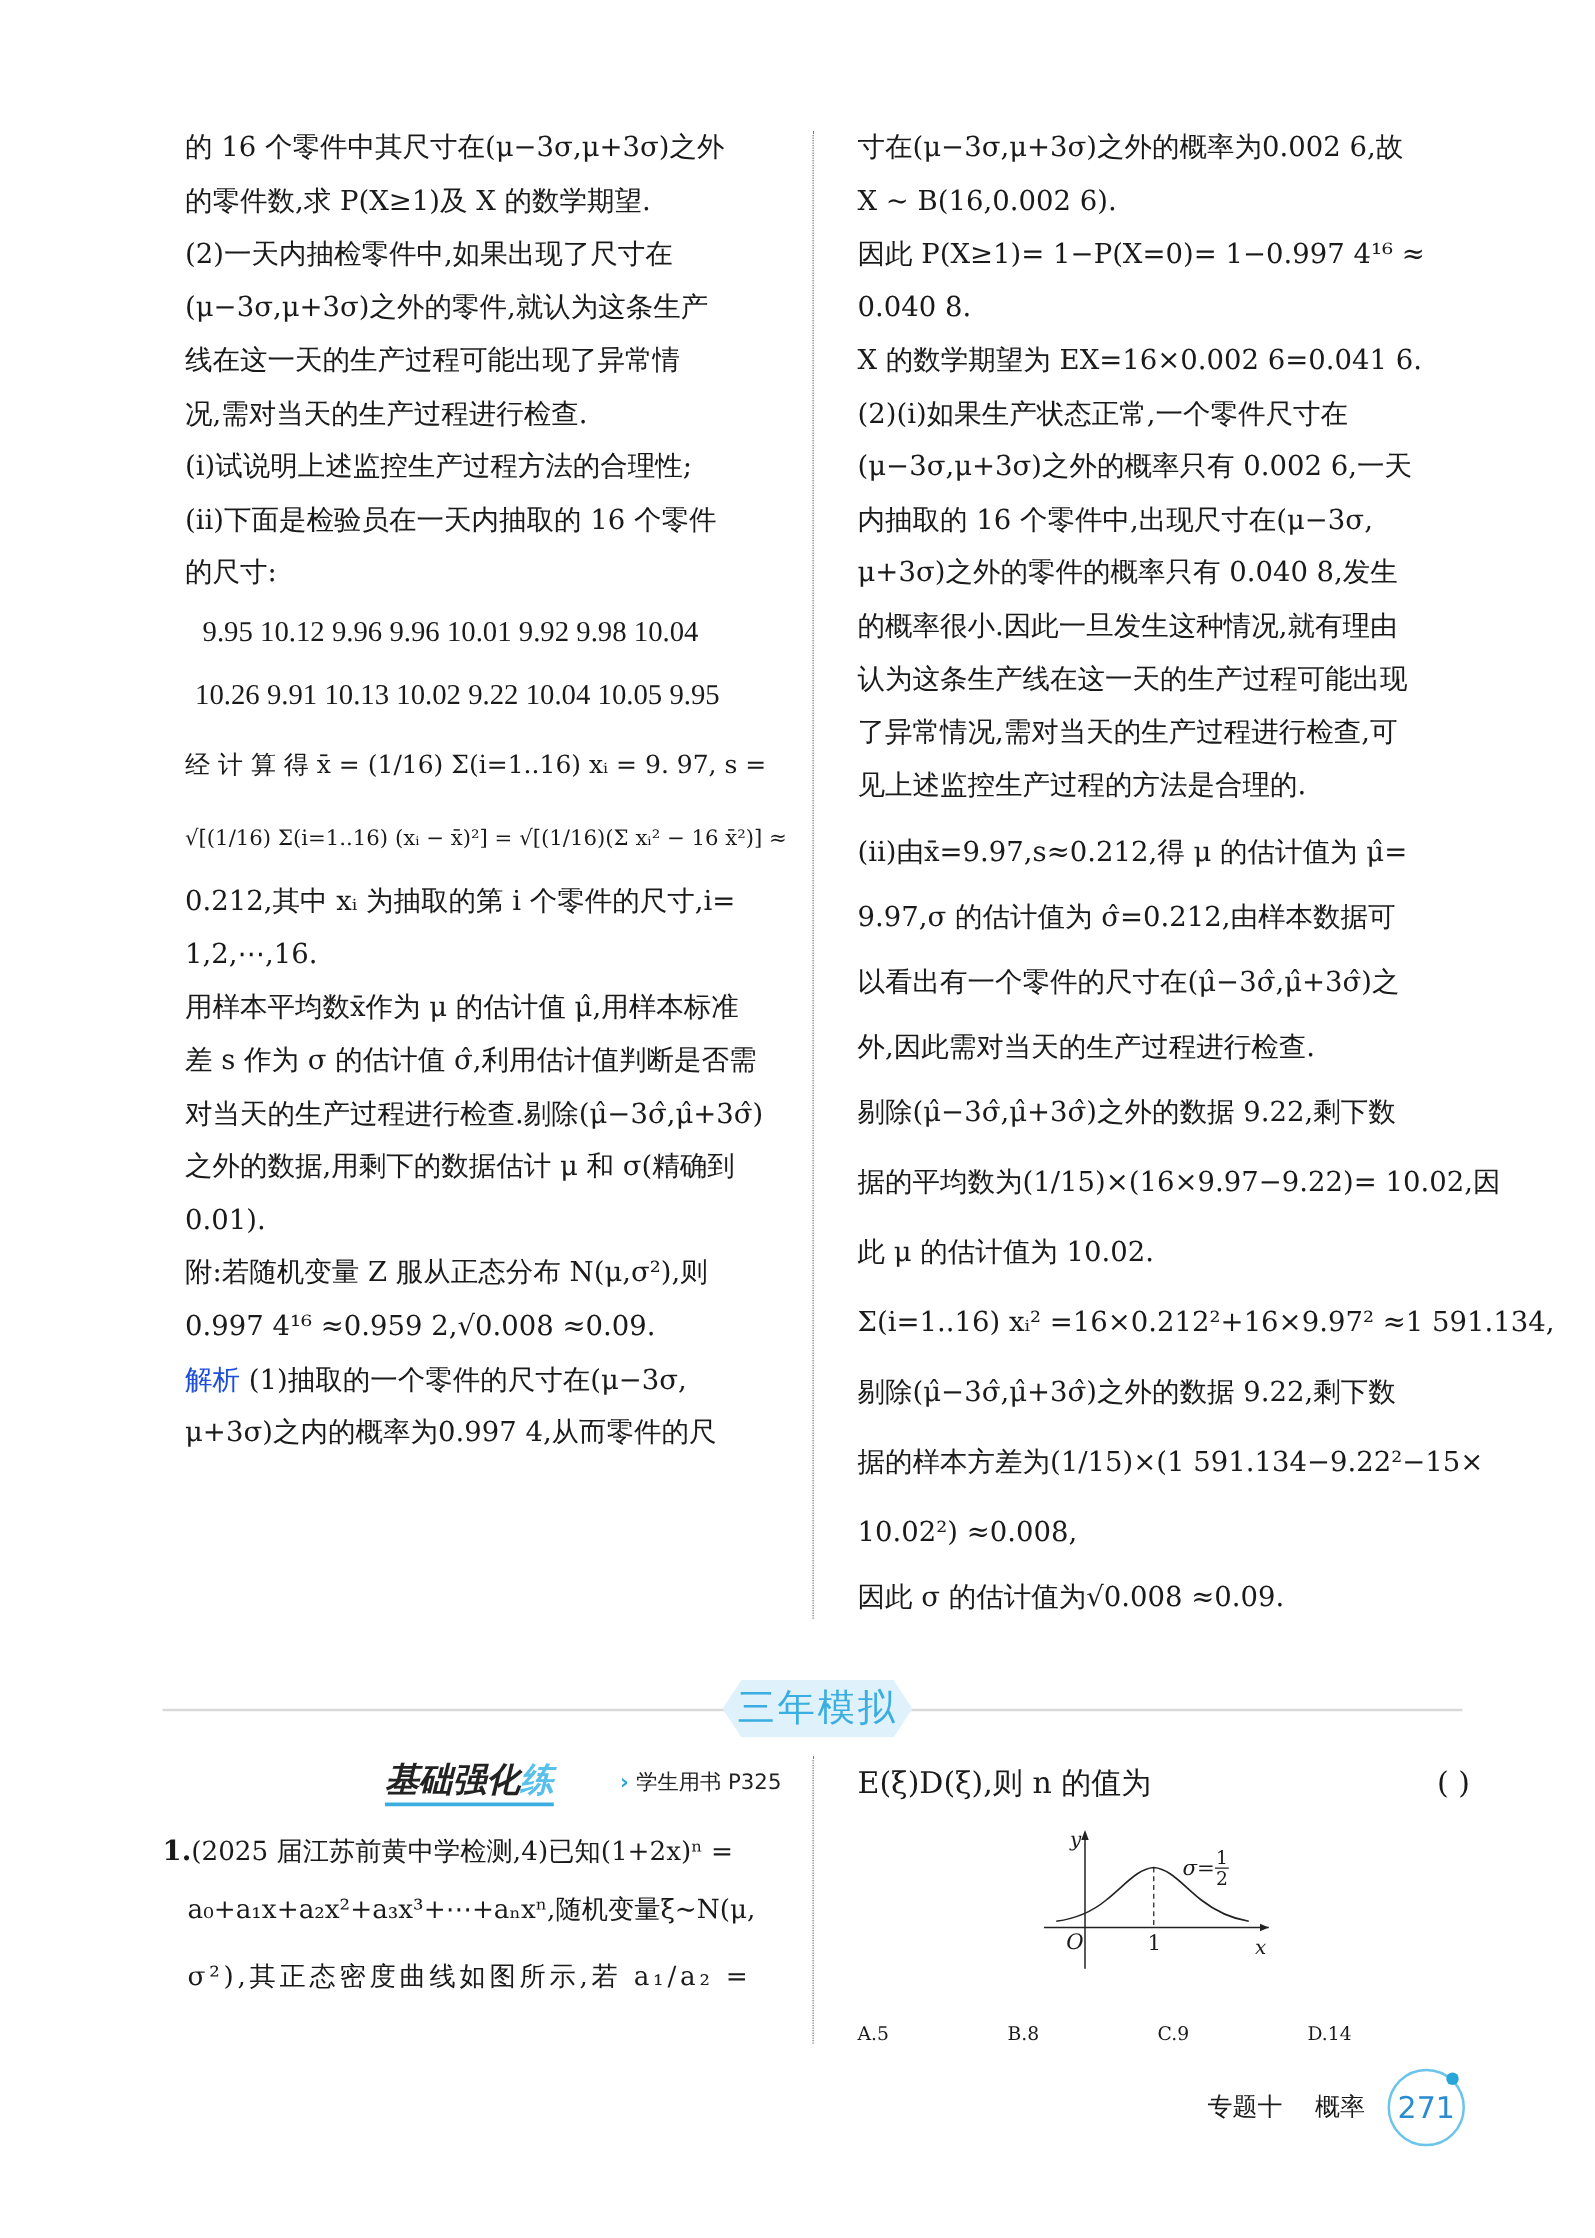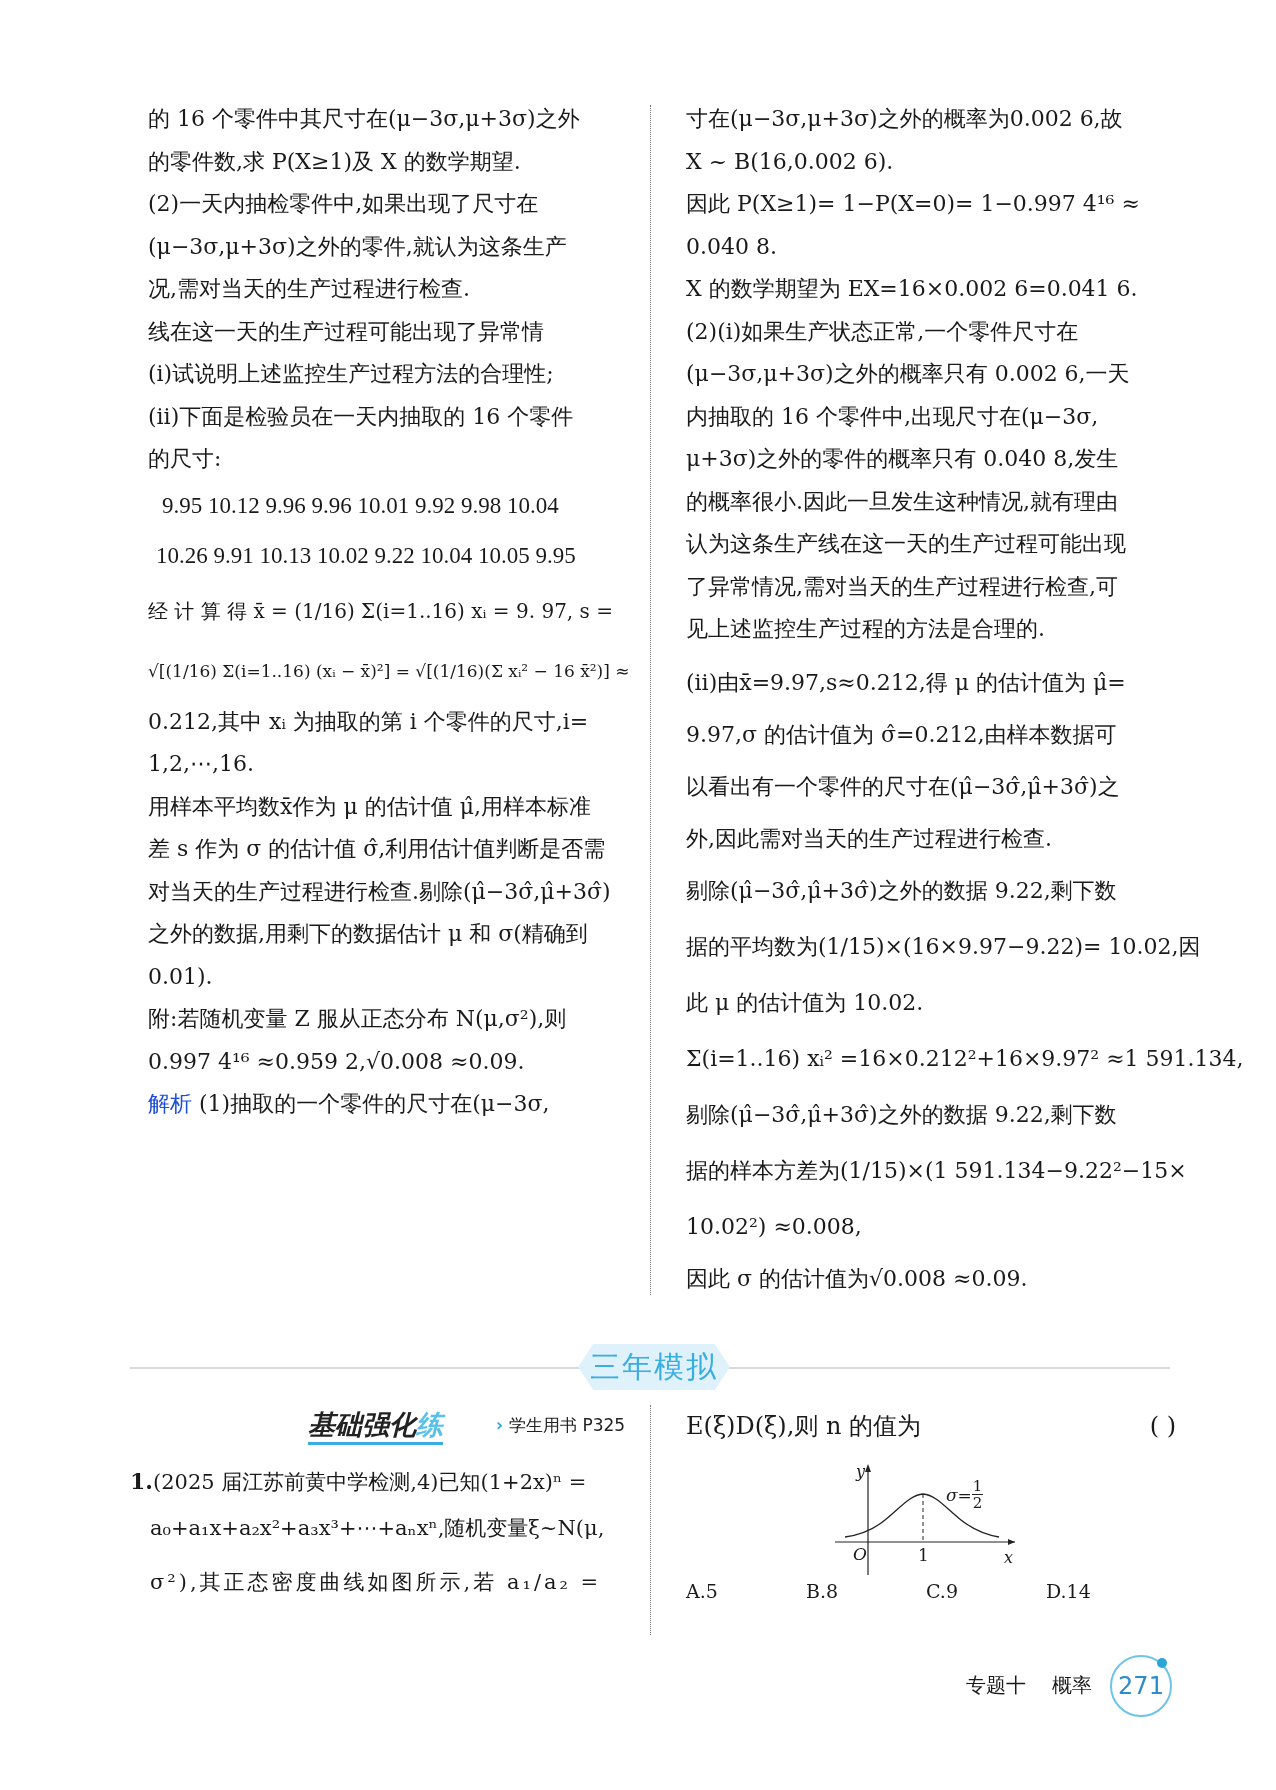--- a/index.html
+++ b/index.html
@@ -25,62 +25,63 @@
   .section-title { position:absolute; left:308px; top:1408px; font-size:27px; font-weight:bold; font-style:italic;
                    font-family:"DejaVu Sans",sans-serif; color:#222; border-bottom:3px solid #3aaee0; line-height:34px; }
   .section-title .accent { color:#58c0ea; }
   .ref { position:absolute; left:496px; top:1414px; font-size:17px; font-family:"DejaVu Sans",sans-serif; color:#222; }
   .ref .chev { color:#2aa5d8; font-weight:bold; margin-right:6px; }
   .q { position:absolute; left:130px; top:1458px; width:505px; font-size:21px; line-height:46px; }
   .q .qnum { font-weight:bold; font-size:22px; }
   .q .indent { padding-left:20px; }
   .q2 { position:absolute; left:686px; top:1405px; width:490px; font-size:24px; line-height:42px; }
   .blank { position:absolute; right:0; top:0; }
-  .options { position:absolute; left:686px; top:1580px; width:480px; font-size:19px; display:flex;align-items:flex-end; }
+  .options { position:absolute; left:686px; top:1618px; width:480px; font-size:15px; display:flex;align-items:flex-end; }
   .options span { width:125px; }
   .graph { position:absolute; left:835px; top:1460px; }
   .footer-chapter { position:absolute; left:966px; top:1672px; font-size:20px; font-weight:normal; font-family:"DejaVu Sans",sans-serif; }
   .footer-topic { position:absolute; left:1052px; top:1672px; font-size:20px; font-family:"DejaVu Sans",sans-serif; }
   .page-circle { position:absolute; left:1110px; top:1655px; width:58px; height:58px; border:2px solid #6cc4ea; border-radius:50%;
                  text-align:center; line-height:58px; font-size:24px; color:#2a8ccf; font-family:"DejaVu Sans",sans-serif; }
   .page-dot { position:absolute; left:1157px; top:1658px; width:10px; height:10px; background:#2aa5d8; border-radius:50%; }
   i { font-style:italic; }
 </style>
 </head>
 <body>
 
 <div class="divider"></div>
 <div class="divider2"></div>
 
 <div class="col left">
   <div class="line">的 16 个零件中其尺寸在(μ−3σ,μ+3σ)之外</div>
   <div class="line">的零件数,求 P(X≥1)及 X 的数学期望.</div>
   <div class="line">(2)一天内抽检零件中,如果出现了尺寸在</div>
   <div class="line">(μ−3σ,μ+3σ)之外的零件,就认为这条生产</div>
+  <div class="line">线在这一天的生产过程可能出现了异常情</div>
   <div class="line">况,需对当天的生产过程进行检查.</div>
-  <div class="line">线在这一天的生产过程可能出现了异常情</div>
   <div class="line">(ⅰ)试说明上述监控生产过程方法的合理性;</div>
   <div class="line">(ⅱ)下面是检验员在一天内抽取的 16 个零件</div>
   <div class="line">的尺寸:</div>
   <div class="line data">9.95 10.12 9.96  9.96 10.01 9.92  9.98 10.04</div>
   <div class="line data d2">10.26 9.91 10.13 10.02 9.22 10.04 10.05 9.95</div>
   <div class="line tall" style="font-size:20px;">经 计 算 得 x̄ = (1/16) Σ(i=1..16) xᵢ = 9. 97, s =</div>
   <div class="line tall" style="font-size:17px;">√[(1/16) Σ(i=1..16) (xᵢ − x̄)²] = √[(1/16)(Σ xᵢ² − 16 x̄²)] ≈</div>
   <div class="line">0.212,其中 xᵢ 为抽取的第 i 个零件的尺寸,i=</div>
   <div class="line">1,2,⋯,16.</div>
   <div class="line">用样本平均数x̄作为 μ 的估计值 μ̂,用样本标准</div>
   <div class="line">差 s 作为 σ 的估计值 σ̂,利用估计值判断是否需</div>
   <div class="line">对当天的生产过程进行检查.剔除(μ̂−3σ̂,μ̂+3σ̂)</div>
   <div class="line">之外的数据,用剩下的数据估计 μ 和 σ(精确到</div>
   <div class="line">0.01).</div>
   <div class="line">附:若随机变量 Z 服从正态分布 N(μ,σ²),则</div>
   <div class="line">0.997 4¹⁶ ≈0.959 2,√0.008 ≈0.09.</div>
   <div class="line">
     <span class="blue">解析</span><span>  (1)抽取的一个零件的尺寸在(μ−3σ,</span>
   </div>
+  <div class="line">μ+3σ)之内的概率为0.997 4,从而零件的尺</div>
 </div>
 
 <div class="col right">
   <div class="line">寸在(μ−3σ,μ+3σ)之外的概率为0.002 6,故</div>
   <div class="line">X ~ B(16,0.002 6).</div>
   <div class="line">因此 P(X≥1)= 1−P(X=0)= 1−0.997 4¹⁶ ≈</div>
   <div class="line">0.040 8.</div>
   <div class="line">X 的数学期望为 EX=16×0.002 6=0.041 6.</div>
   <div class="line">(2)(ⅰ)如果生产状态正常,一个零件尺寸在</div>
   <div class="line">(μ−3σ,μ+3σ)之外的概率只有 0.002 6,一天</div>

